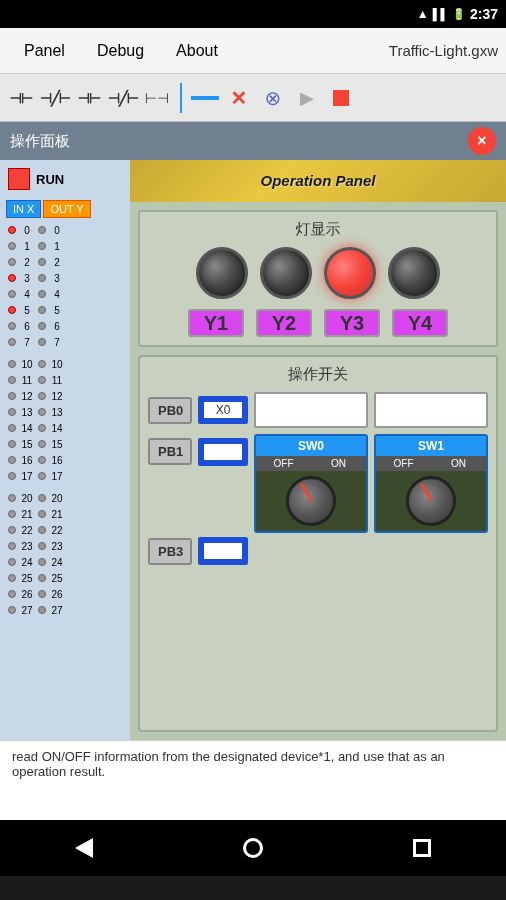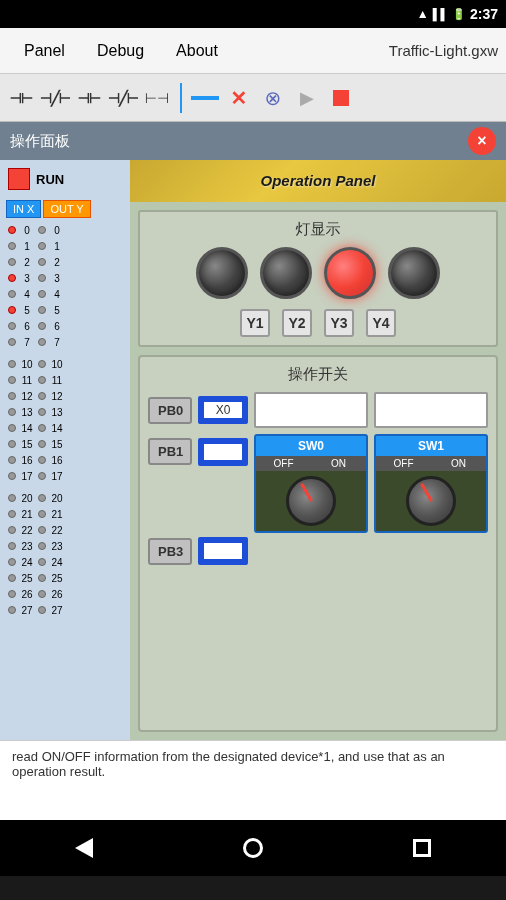--- a/index.html
+++ b/index.html
@@ -280,29 +280,29 @@
     .light-circle.red-on {
       background: radial-gradient(circle at 35% 35%, #ff8080, #f44336, #c62828);
       box-shadow: 0 0 12px rgba(244,67,54,0.8), inset 0 0 8px rgba(255,100,100,0.3);
     }
     .light-labels-row {
       display: flex;
       justify-content: center;
       gap: 12px;
     }
     .light-label-btn {
-      width: 30px;
+      width: 56px;
       height: 28px;
-      background: #e5e5e5;
+      background: #d946ef;
       border: 2px solid #999;
       border-radius: 3px;
       display: flex;
       align-items: center;
       justify-content: center;
-      font-size: 14px;
+      font-size: 20px;
       font-weight: bold;
       color: #333;
       cursor: pointer;
     }
 
     
     .switch-section {
       background: #c8d0c0;
       margin: 0 8px 8px;
       border: 2px solid #a0a898;

